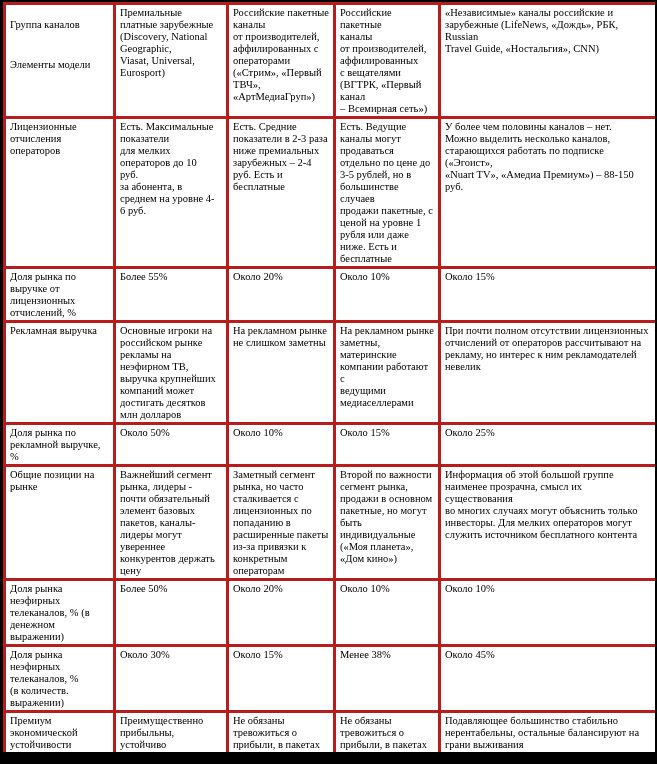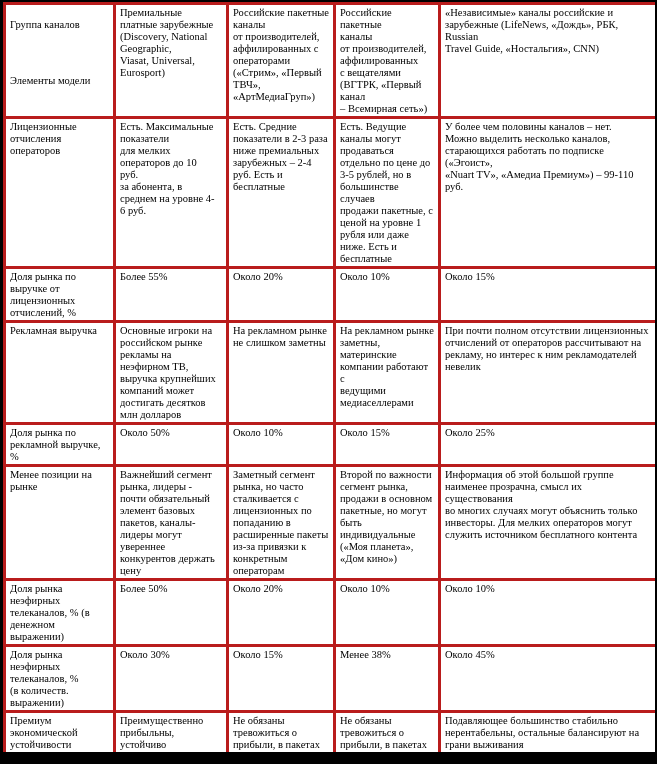--- a/index.html
+++ b/index.html
@@ -26,21 +26,21 @@
     padding: 2px 3px 1px 4px;
     font-size: 10.5px;
     line-height: 12px;
     white-space: pre-line;
     overflow-wrap: break-word;
     overflow: hidden;
   }
   tr.header-row td { border-bottom-width: 2px; }
   tr.footer-row td { border-top-width: 2px; }
   .rowhead { font-weight: normal; }
-  .corner-bottom { margin-top: 32px; }
+  .corner-bottom { margin-top: 16px; }
   .bottom-bar {
     position: absolute;
     left: 0; right: 0; bottom: 0;
     height: 10px;
     background: #000000;
   }
 </style>
 </head>
 <body>
 
@@ -111,21 +111,21 @@
 3-5 рублей, но в
 большинстве случаев
 продажи пакетные, с
 ценой на уровне 1
 рубля или даже
 ниже. Есть и
 бесплатные</td>
         <td>У более чем половины каналов – нет.
 Можно выделить несколько каналов,
 старающихся работать по подписке («Эгоист»,
-«Nuart TV», «Амедиа Премиум») – 99-110 руб.</td>
+«Nuart TV», «Амедиа Премиум») – 88-150 руб.</td>
       </tr>
 
       <tr style="height:44px">
         <td class="rowhead">Доля рынка по
 выручке от
 лицензионных
 отчислений, %</td>
         <td>Более 55%</td>
         <td>Около 20%</td>
         <td>Около 10%</td>
@@ -160,21 +160,21 @@
         <td class="rowhead">Доля рынка по
 рекламной выручке,
 %</td>
         <td>Около 50%</td>
         <td>Около 10%</td>
         <td>Около 15%</td>
         <td>Около 25%</td>
       </tr>
 
       <tr style="height:104px">
-        <td class="rowhead">Менее позиции на
+        <td class="rowhead">Общие позиции на
 рынке</td>
         <td>Важнейший сегмент
 рынка, лидеры -
 почти обязательный
 элемент базовых
 пакетов, каналы-
 лидеры могут
 увереннее
 конкурентов держать
 цену</td>

